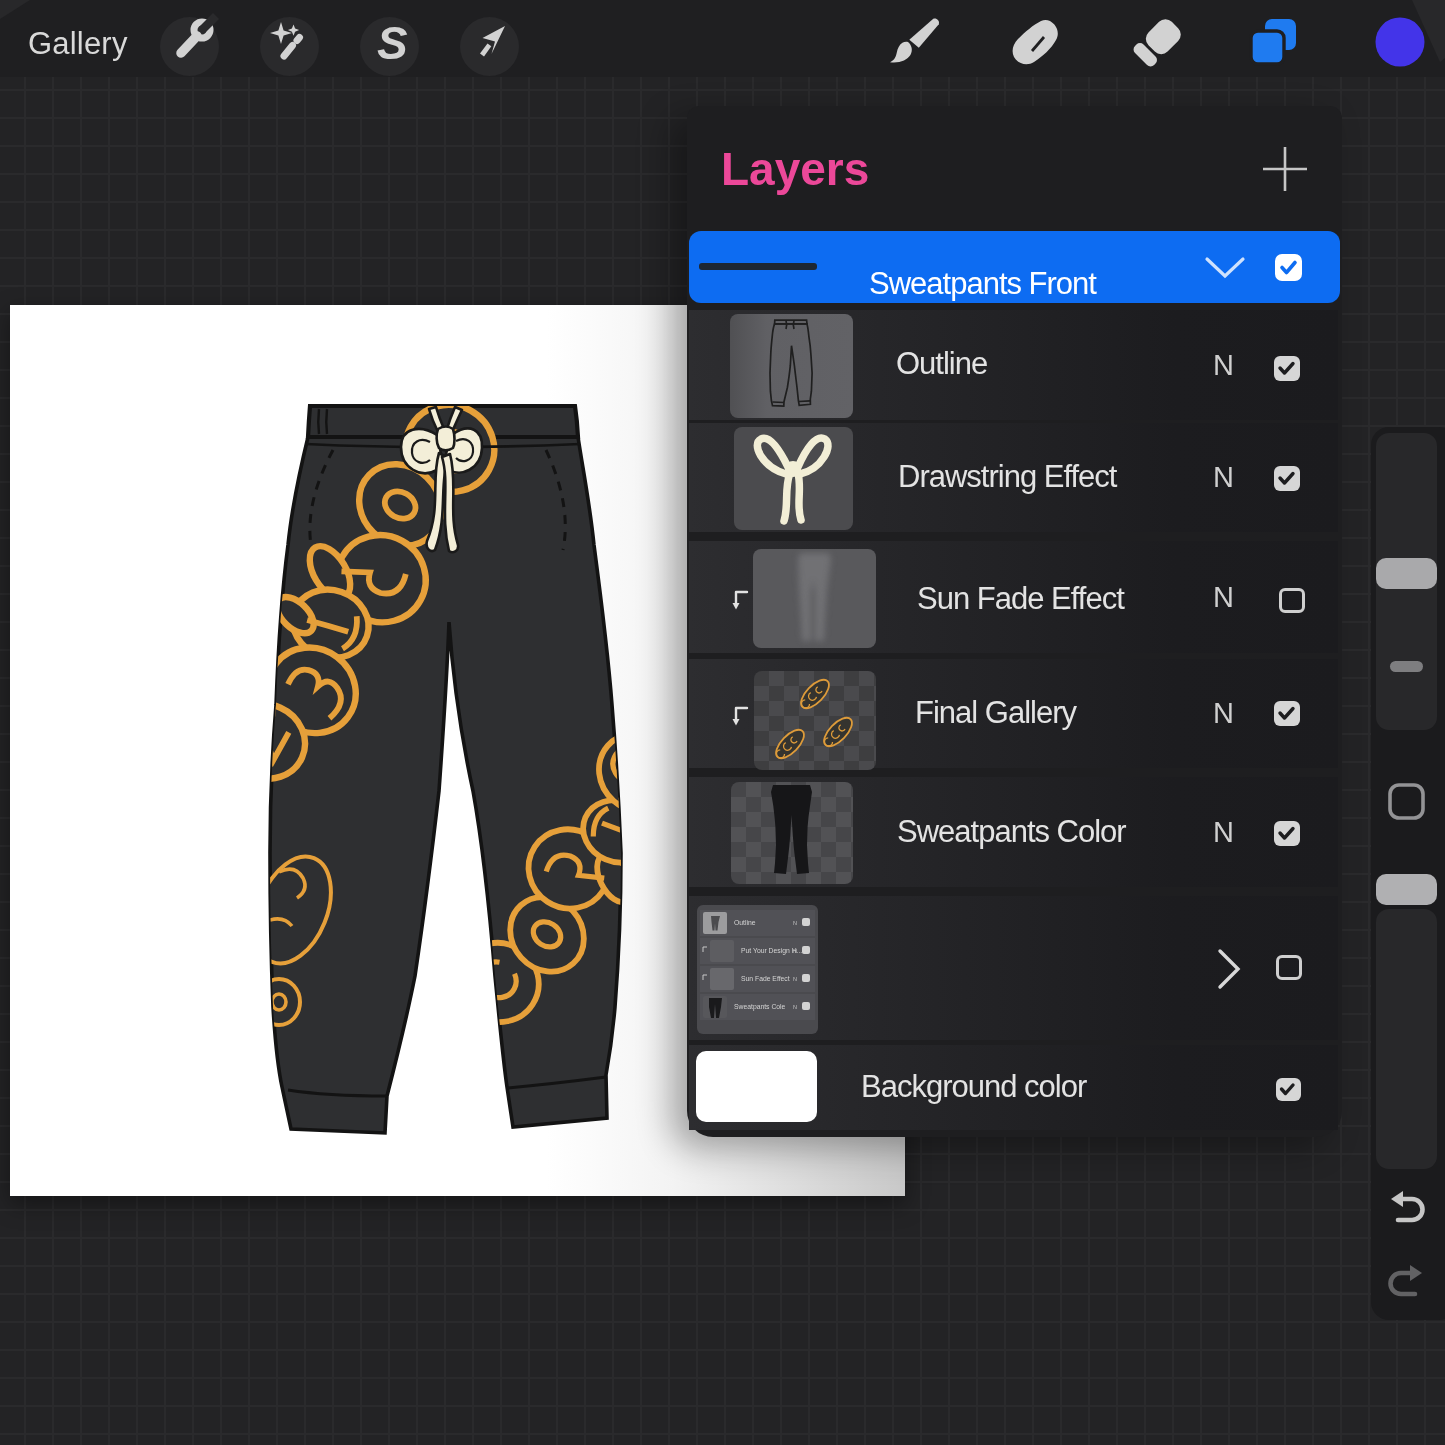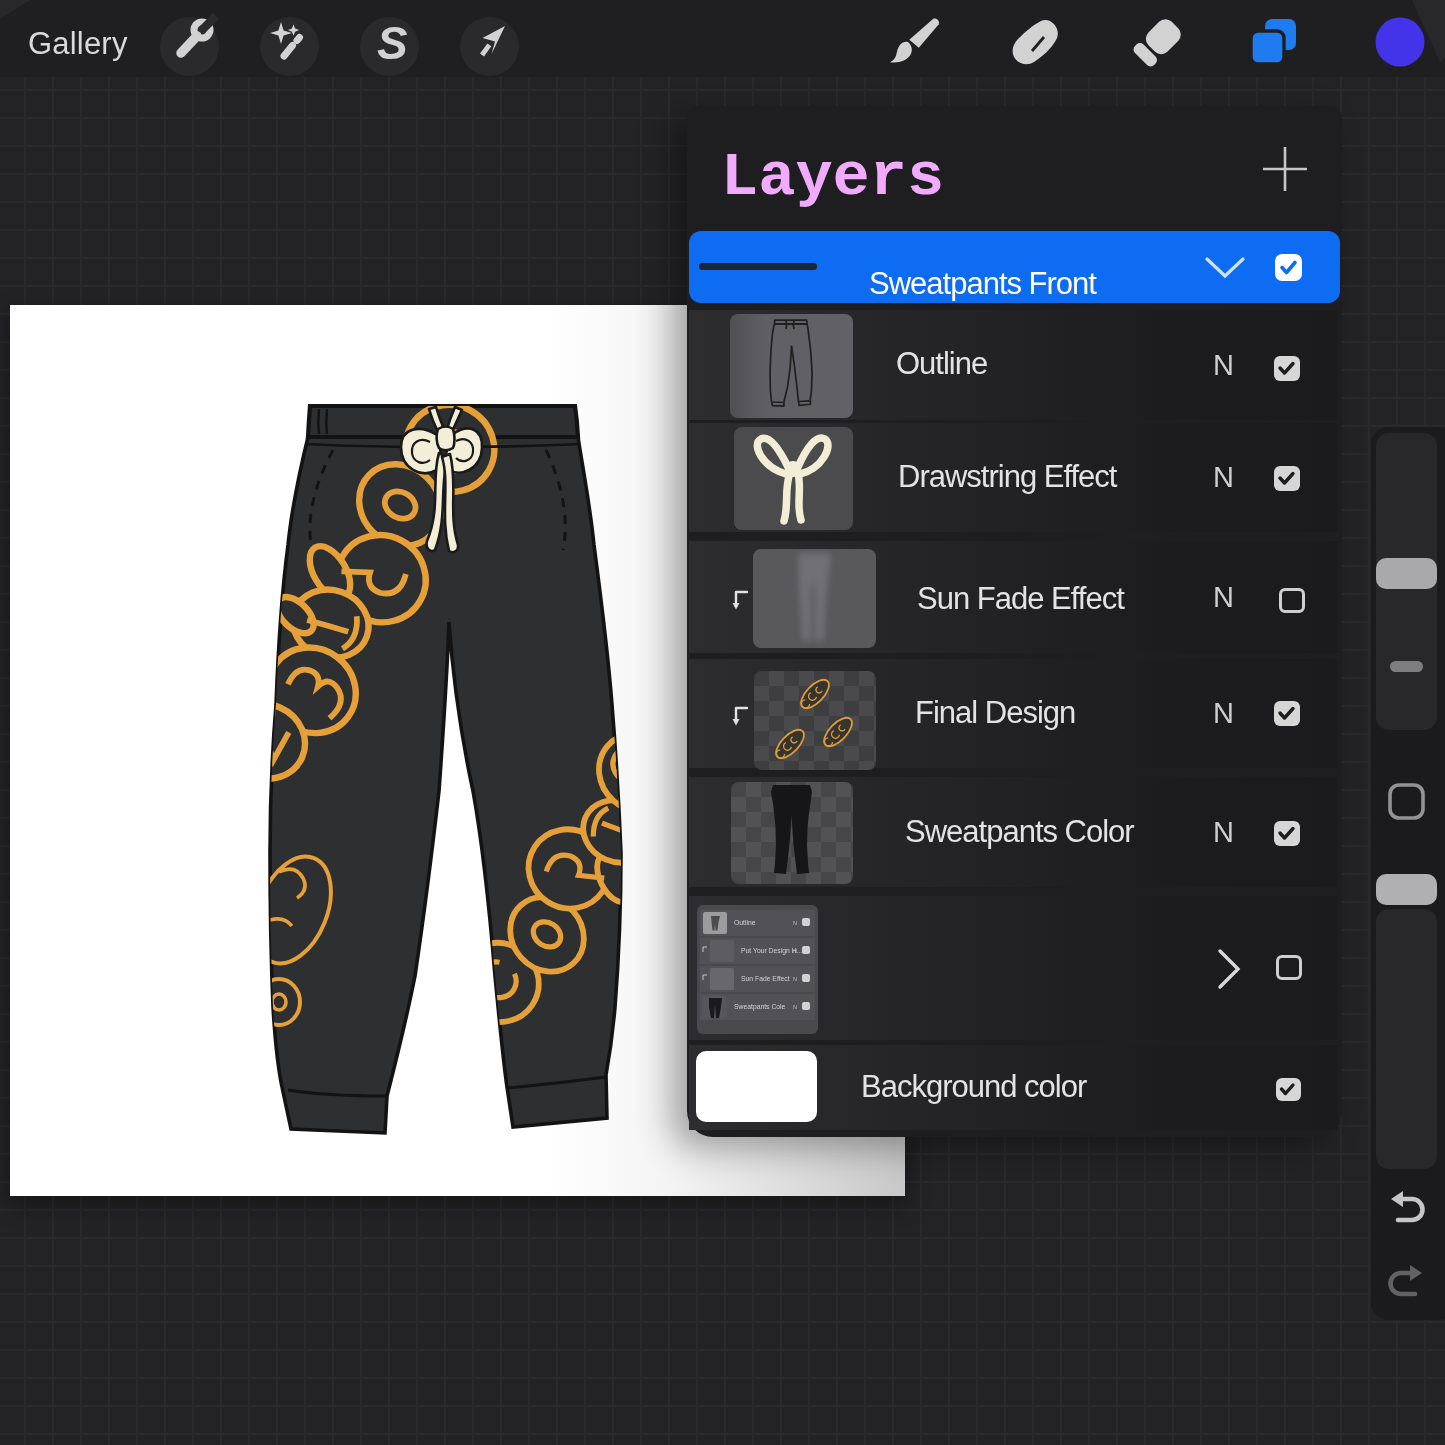--- a/index.html
+++ b/index.html
@@ -15,21 +15,21 @@
   #toolbar{position:absolute;left:0;top:0;width:1445px;height:77px;background:#1f1f21;}
   #gallery{position:absolute;left:28px;top:26px;font-size:31px;color:#d9d9d9;letter-spacing:.2px;}
   .tbtn{position:absolute;top:17px;width:59px;height:59px;border-radius:50%;background:#2a2a2c;}
   
   #canvas{position:absolute;left:10px;top:305px;width:895px;height:891px;
     background:linear-gradient(90deg,#ffffff 0%,#ffffff 60%,#f3f3f3 74%,#dedede 87%,#c8c8c8 100%);
     box-shadow:0 8px 22px rgba(0,0,0,.4);}
   
   #panel{position:absolute;left:687px;top:106px;width:655px;height:1031px;background:#1e1e20;
     border-radius:12px 12px 26px 26px;box-shadow:-16px 12px 34px rgba(0,0,0,.32);}
-  #panel .hdr{position:absolute;left:34px;top:36px;font-size:62px;font-weight:bold;color:#f0abfc;font-family:Liberation Mono, monospace;}
+  #panel .hdr{position:absolute;left:34px;top:36px;font-size:46px;font-weight:bold;color:#ec4899;}
   .row{position:absolute;left:2px;width:649px;
     background:linear-gradient(90deg,#2d2d30 0%,#242427 38%,#1c1c1f 75%,#1b1b1e 100%);}
   .rowname{position:absolute;font-size:31px;line-height:42px;letter-spacing:-1px;color:#e3e3e3;}
   .rown{position:absolute;font-size:29px;line-height:38px;color:#cfcfcf;}
   .thumb{position:absolute;border-radius:8px;overflow:hidden;}
   .cb{position:absolute;width:26px;height:25px;border-radius:6px;background:#d6d6d6;}
   .cbu{position:absolute;width:26px;height:25px;border-radius:6px;border:3px solid #cfcfcf;background:transparent;}
   svg{display:block}
   .ck{position:absolute;left:0;top:0}
 </style>
@@ -252,31 +252,31 @@
           <ellipse cx="0" cy="0" rx="18" ry="8.5"></ellipse>
           <path d="M-11,-3 a4,4 0 1 0 0,6 M-2,-4 a4,4 0 1 0 1,7 M7,-3 a3.2,3.2 0 1 0 0,6" fill="none" stroke-width="1.3"></path>
         </g>
         <g transform="translate(84,61) rotate(-46)">
           <ellipse cx="0" cy="0" rx="18" ry="8.5"></ellipse>
           <path d="M-11,-3 a4,4 0 1 0 0,6 M-2,-4 a4,4 0 1 0 1,7 M7,-3 a3.2,3.2 0 1 0 0,6" fill="none" stroke-width="1.3"></path>
         </g>
       </g>
     </svg>
   </div>
-  <div class="rowname" style="left:228px;top:586px">Final Design</div>
+  <div class="rowname" style="left:228px;top:586px">Final Gallery</div>
   <div class="rown" style="left:526px;top:588px">N</div>
   <div class="cb" style="left:587px;top:595px"></div>
 
   <div class="row" style="top:671px;height:110px"></div>
   <div class="thumb" style="left:44px;top:676px;width:122px;height:102px;background-color:#464649;background-image:conic-gradient(#525255 90deg,#464649 90deg 180deg,#525255 180deg 270deg,#464649 270deg);background-size:30px 30px">
     <svg width="122" height="102" viewBox="0 0 122 102">
       <path fill="#161618" d="M42,3 L79,3 L81,10 L79,24 C78,31 77,38 76.6,45 L76,63 L77,81 L78,91 L66,92 L64,76 C63,68 62.4,61 61.8,53.5 L60.5,33 L59.2,53.5 C58.6,61 58,68.5 57,76 L55,92 L43,91 L44,81 L45,63 L44.4,45 C44,38 43,30.5 42.3,24 L40,10 Z"></path>
     </svg>
   </div>
-  <div class="rowname" style="left:218px;top:705px">Sweatpants Color</div>
+  <div class="rowname" style="left:210px;top:705px">Sweatpants Color</div>
   <div class="rown" style="left:526px;top:707px">N</div>
   <div class="cb" style="left:587px;top:715px"></div>
 
   <div class="row" style="top:790px;height:144px"></div>
   <div class="thumb" style="left:10px;top:799px;width:121px;height:129px;background:#4a4a4e;border-radius:6px">
     <svg width="121" height="129" viewBox="0 0 121 129">
       <g font-family="Liberation Sans, sans-serif" font-size="6.8" fill="#d4d4d4">
         <rect x="3" y="5" width="115" height="26" fill="#515156"></rect>
         <rect x="6" y="7" width="24" height="22" rx="2" fill="#9c9c9e"></rect>
         <path d="M14,11 h9 l-1.5,6 -1,8.5 h-2 l-0.5,-7 -0.5,7 h-2 l-1,-8.5 z" fill="#4b4b4e"></path>

